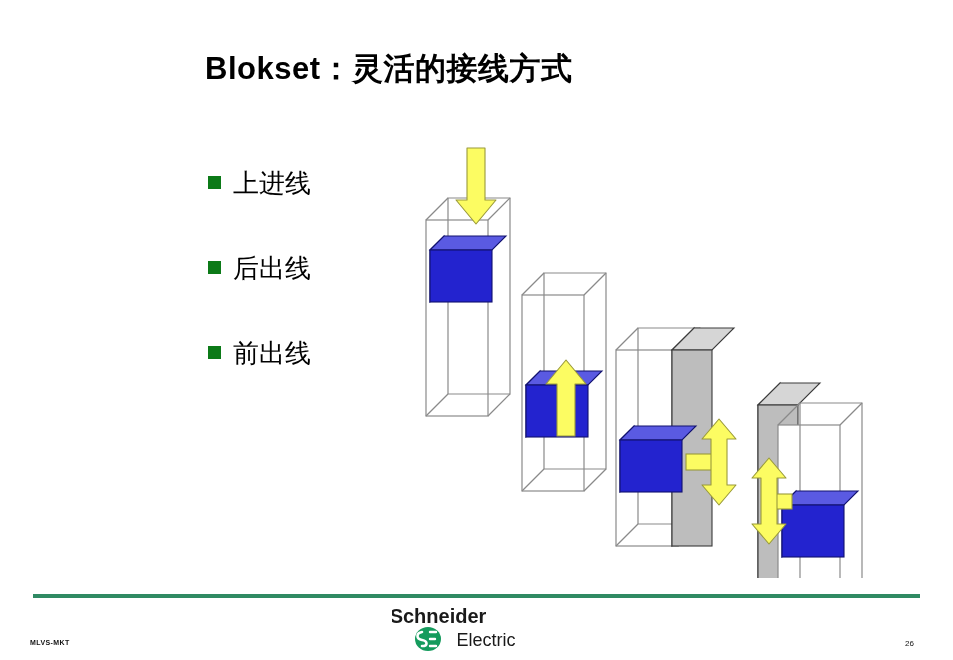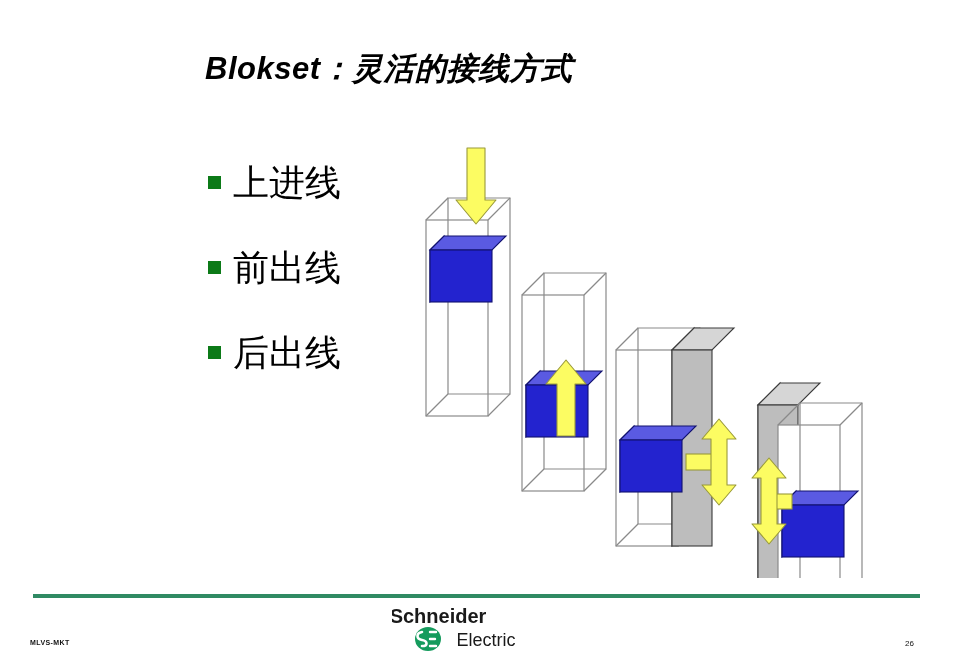--- a/index.html
+++ b/index.html
@@ -21,42 +21,41 @@
   }
   .slide-title {
     position: absolute;
     left: 205px;
     top: 48px;
     font-size: 31px;
     font-weight: bold;
     color: #000000;
     letter-spacing: 0.5px;
     white-space: nowrap;
-    font-style: italic;
   }
   .bullet-list {
     position: absolute;
     left: 208px;
     top: 140px;
     width: 200px;
   }
   .bullet-item {
     display: flex;
     align-items: center;
     height: 85px;
   }
   .bullet-marker {
     width: 13px;
     height: 13px;
     background: #0c7a18;
     margin-right: 12px;
     flex: 0 0 auto;
   }
   .bullet-label {
-    font-size: 36px;
+    font-size: 26px;
     color: #000000;
     line-height: 1;
     white-space: nowrap;
   }
   .figure-area {
     position: absolute;
     left: 400px;
     top: 138px;
     width: 470px;
     height: 440px;
@@ -104,25 +103,25 @@
 
   <div class="slide-title">Blokset：灵活的接线方式</div>
 
   <div class="bullet-list">
     <div class="bullet-item">
       <span class="bullet-marker"></span>
       <span class="bullet-label">上进线</span>
     </div>
     <div class="bullet-item">
       <span class="bullet-marker"></span>
-      <span class="bullet-label">前出线</span>
+      <span class="bullet-label">后出线</span>
     </div>
     <div class="bullet-item">
       <span class="bullet-marker"></span>
-      <span class="bullet-label">后出线</span>
+      <span class="bullet-label">前出线</span>
     </div>
   </div>
 
   <div class="figure-area">
     <svg width="470" height="440" viewBox="0 0 470 440" xmlns="http://www.w3.org/2000/svg">
       <defs>
         <g id="wireCabinet">
 
           <rect x="0" y="22" width="62" height="196" fill="#ffffff" stroke="#8a8a8a" stroke-width="1.2"></rect>
 

